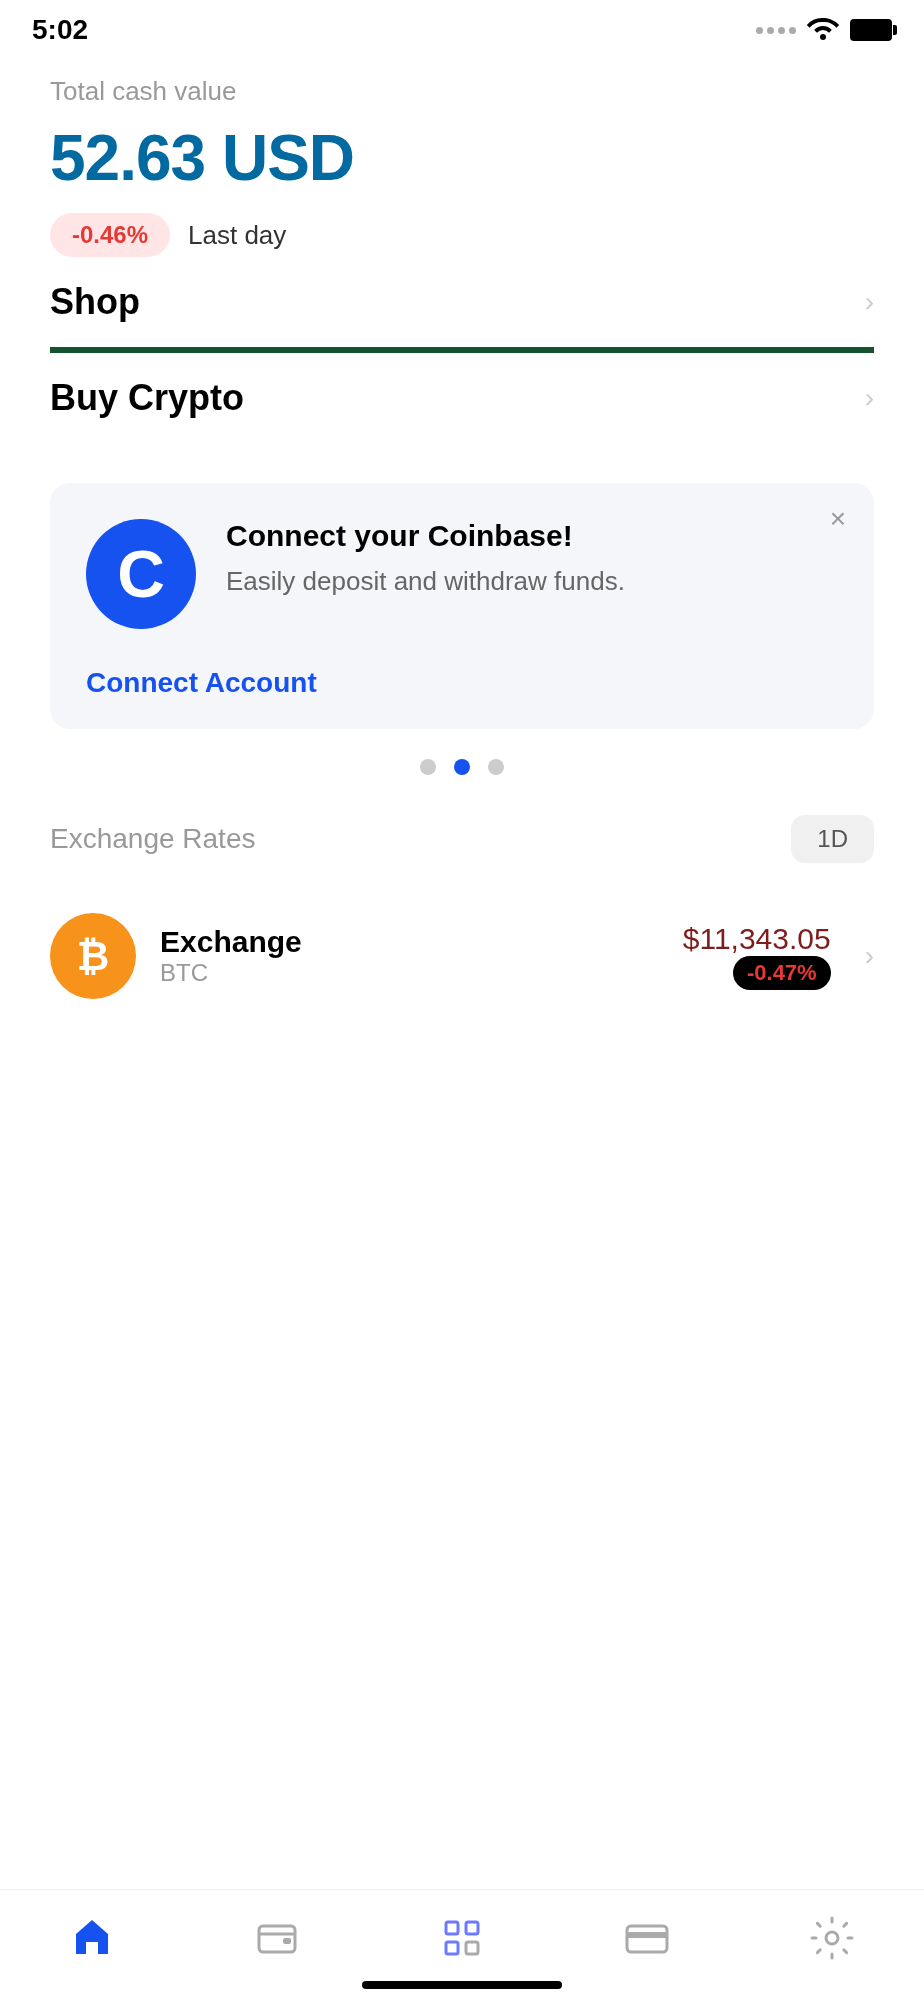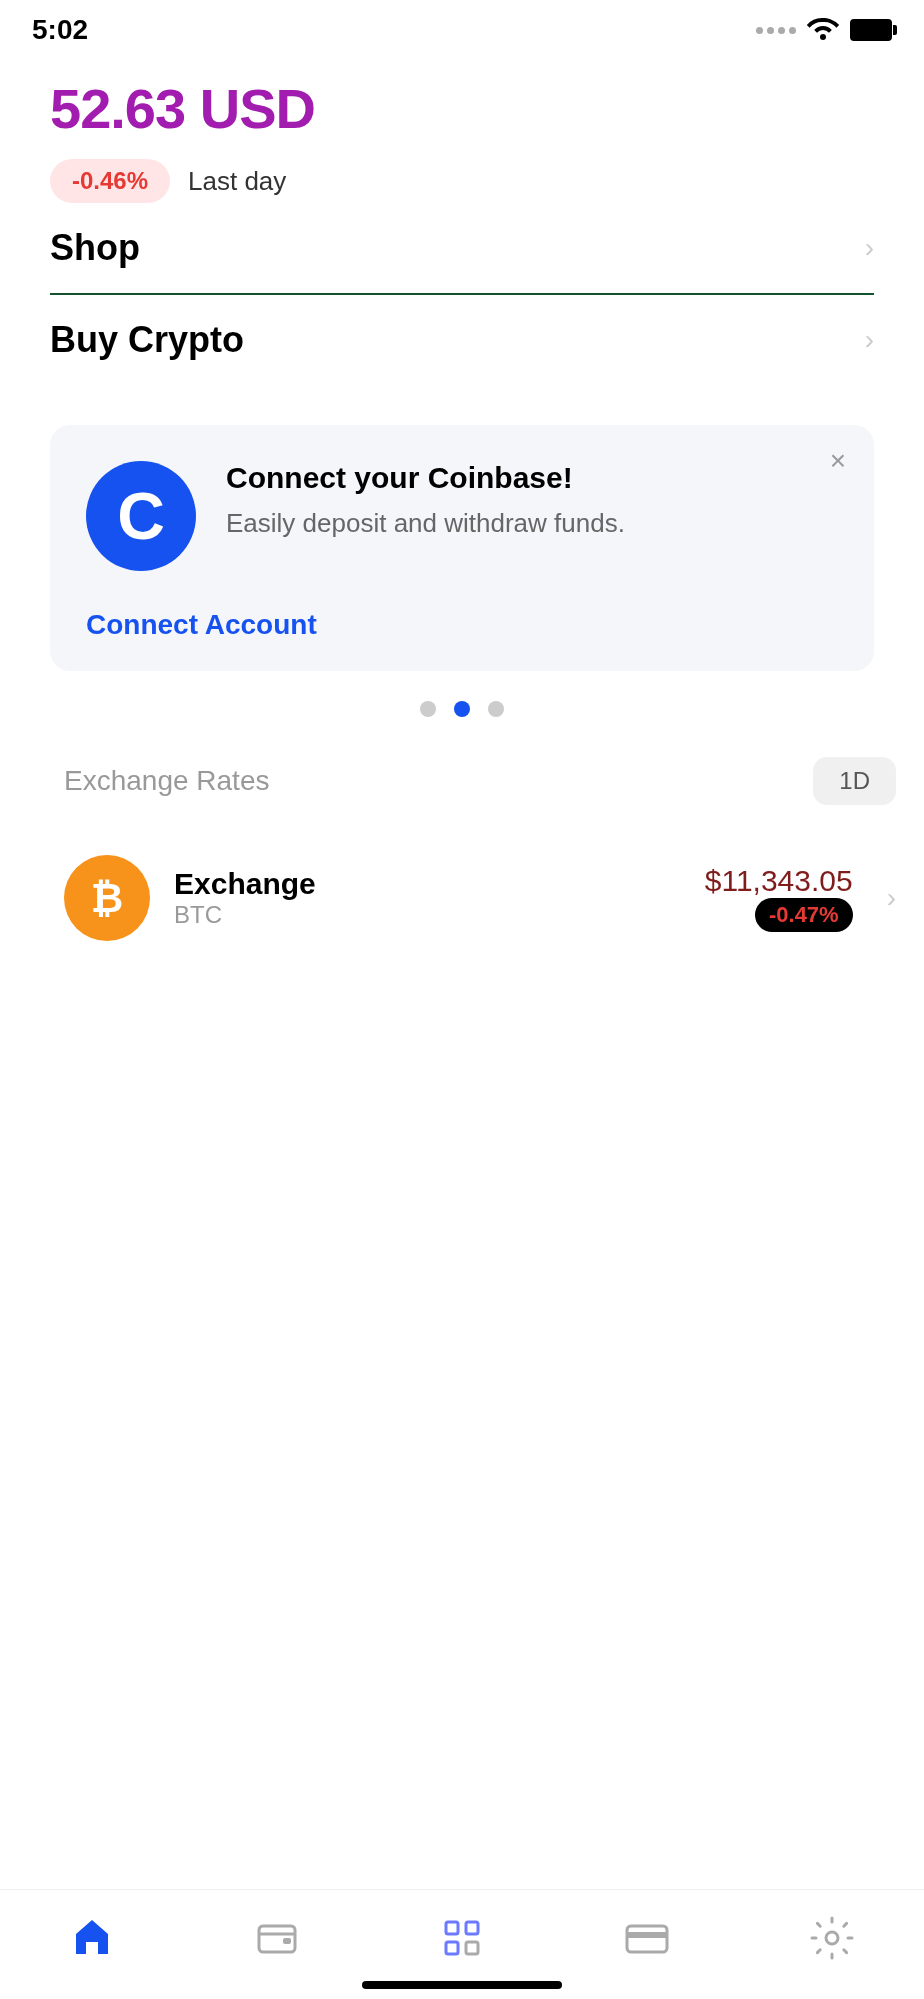--- a/index.html
+++ b/index.html
@@ -78,23 +78,23 @@
       margin-bottom: 30px;
     }
 
     .total-cash-label {
       font-size: 26px;
       color: #999;
       margin-bottom: 14px;
     }
 
     .total-cash-value {
-      font-size: 56px;
+      font-size: 64px;
       font-weight: 800;
-      color: #a21caf;
+      color: #0369a1;
       margin-bottom: 18px;
       letter-spacing: -1px;
     }
 
     .change-row {
       display: flex;
       align-items: center;
       gap: 18px;
     }
 
@@ -112,21 +112,21 @@
       color: #333;
       font-weight: 500;
     }
 
     
     .section-link {
       display: flex;
       justify-content: space-between;
       align-items: center;
       padding: 24px 0;
-      border-bottom: 2px solid #14532d;
+      border-bottom: 6px solid #14532d;
       cursor: pointer;
     }
     .section-link-label {
       font-size: 36px;
       font-weight: 700;
       color: #000;
     }
     .chevron-right {
       font-size: 28px;
       color: #ccc;
@@ -209,22 +209,21 @@
       height: 16px;
       border-radius: 50%;
       background: #ccc;
     }
     .dot.active {
       background: #1652f0;
     }
 
     
     .exchange-section {
-      padding: 0 28px;
-      margin-left: 36px;
+      padding: 0 50px;
     }
     .exchange-header {
       display: flex;
       justify-content: space-between;
       align-items: center;
       margin-bottom: 30px;
     }
     .exchange-title {
       font-size: 28px;
       color: #999;
@@ -356,20 +355,21 @@
         <path d="M17 20a3 3 0 110 6 3 3 0 010-6zm0-8c3.5 0 6.6 1.5 8.8 3.9l-2.8 2.8A8 8 0 0017 16a8 8 0 00-6 2.7l-2.8-2.8A11.9 11.9 0 0117 12zm0-8c6.4 0 12.1 2.7 16.2 7l-2.8 2.8A16 16 0 0017 8a16 16 0 00-13.4 5.8L.8 11A20 20 0 0117 4z" fill="#000"></path>
       </svg>
     </span>
     <div class="battery-icon"></div>
   </div>
 </div>
 
 <div class="main-content">
 
 
+  <p class="total-cash-label">Total cash value</p>
   <p class="total-cash-value">52.63 USD</p>
 
   <div class="change-row">
     <span class="change-badge">-0.46%</span>
     <span class="change-period">Last day</span>
   </div>
 
   <div class="section-link">
     <span class="section-link-label">Shop</span>
     <span class="chevron-right">›</span>

